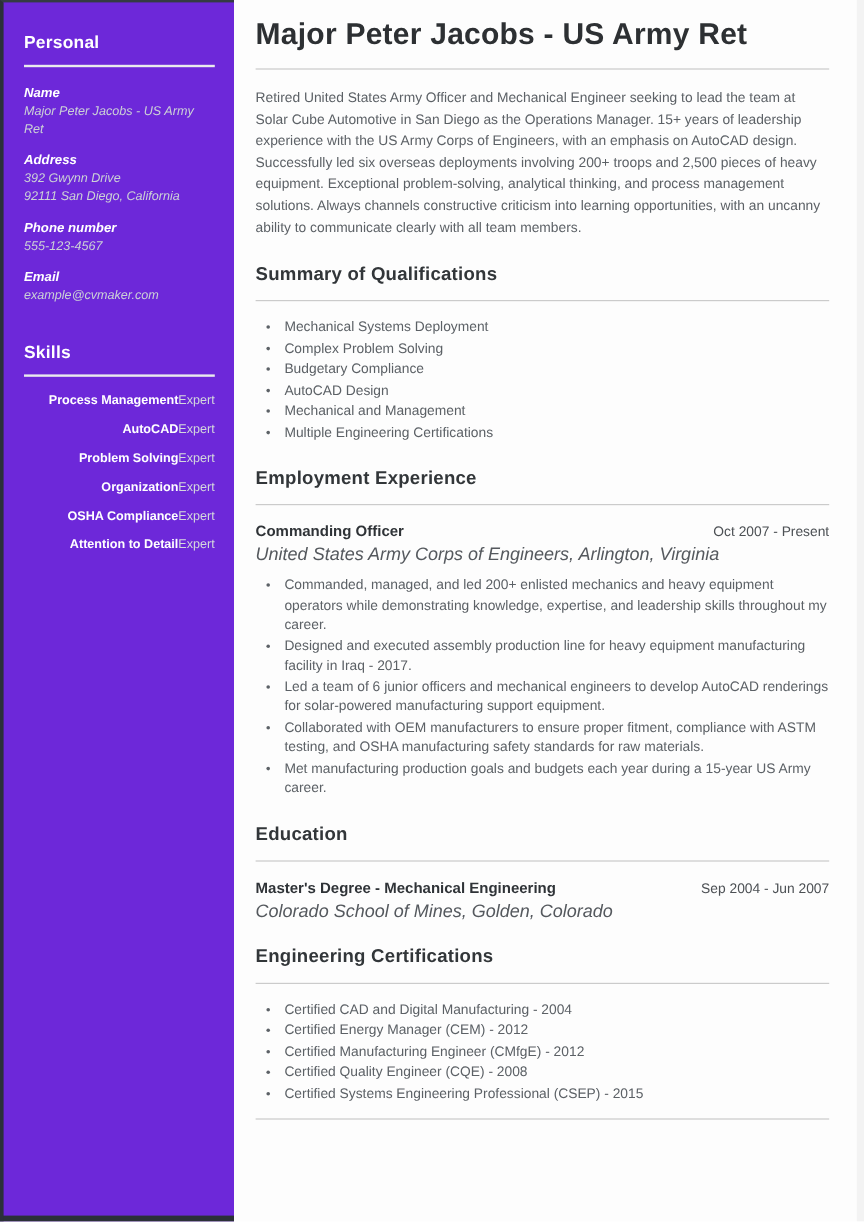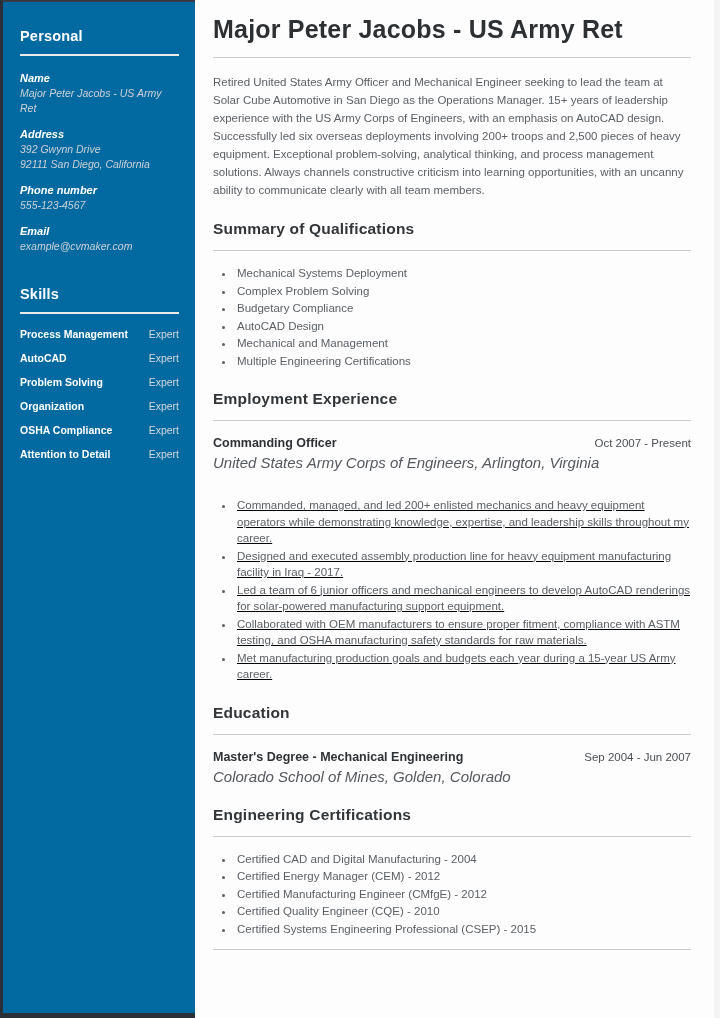--- a/index.html
+++ b/index.html
@@ -6,35 +6,35 @@
   body{
     width:720px;height:1018px;
     font-family:"Liberation Sans", sans-serif;
     background:#ffffff;overflow:hidden;
   }
   .page{display:flex;width:720px;height:1018px;box-sizing:border-box;}
 
   
   .sidebar{
     width:195px;min-width:195px;height:1018px;box-sizing:border-box;
-    background:#0369a1;color:#ffffff;
+    background:#6d28d9;color:#ffffff;
     border-left:3px solid #2b3038;
     border-top:2px solid #343b44;
     border-bottom:5px solid #2b3038;
     padding:26px 16px 0 17px;
   }
   .side-heading{
     margin:0;font-size:14.5px;font-weight:bold;color:#ffffff;letter-spacing:.2px;
   }
   .side-rule{border:none;border-top:2px solid #e9ebed;margin:10px 0 14px 0;}
   .side-field{margin-bottom:10px;font-style:italic;}
   .side-label{font-size:11px;font-weight:bold;color:#ffffff;line-height:16px;}
   .side-value{font-size:10.5px;color:#ccd1d6;line-height:15px;}
   .skills-block{margin-top:32px;}
-  .skill-row{display:flex;justify-content:space-between;align-items:baseline;margin-bottom:12px;}
+  .skill-row{display:flex;justify-content:flex-end;align-items:baseline;margin-bottom:12px;}
   .skill-name{font-size:10.5px;font-weight:bold;color:#ffffff;}
   .skill-level{font-size:10.5px;color:#d4d8dc;}
 
   
   .main{
     flex:1;box-sizing:border-box;background:#fdfdfd;
     padding:14px 23px 0 18px;
     border-right:6px solid #f3f3f3;
   }
   .title{
@@ -53,21 +53,21 @@
     margin:14px 0 0 0;padding:0 0 0 22px;
   }
   ul.dotted li{
     font-size:11.5px;color:#5c6166;line-height:16.5px;margin:0 0 1px 0;padding-left:2px;
   }
   .entry{margin-top:15px;}
   .entry-head{display:flex;justify-content:space-between;align-items:baseline;gap:24px;}
   .entry-title{font-size:12.5px;font-weight:bold;color:#2f3337;}
   .entry-dates{font-size:11.5px;color:#4c5054;}
   .entry-sub{font-size:15px;font-style:italic;color:#55595e;margin-top:4px;}
-  ul.job-bullets{margin-top:26px;text-decoration:underline;}
+  ul.job-bullets{margin-top:9px;}
 </style>
 </head>
 <body>
 
 <div class="page">
 
   <aside class="sidebar">
     <h2 class="side-heading">Personal</h2>
     <hr class="side-rule">
 
@@ -164,20 +164,20 @@
       </div>
       <div class="entry-sub">Colorado School of Mines, Golden, Colorado</div>
     </div>
 
     <h2 class="section-heading">Engineering Certifications</h2>
     <hr class="rule section-rule">
     <ul class="dotted">
       <li>Certified CAD and Digital Manufacturing - 2004</li>
       <li>Certified Energy Manager (CEM) - 2012</li>
       <li>Certified Manufacturing Engineer (CMfgE) - 2012</li>
-      <li>Certified Quality Engineer (CQE) - 2010</li>
+      <li>Certified Quality Engineer (CQE) - 2008</li>
       <li>Certified Systems Engineering Professional (CSEP) - 2015</li>
     </ul>
 
     <hr class="rule section-rule">
 
   </main>
 </div>
 
 </body></html>

